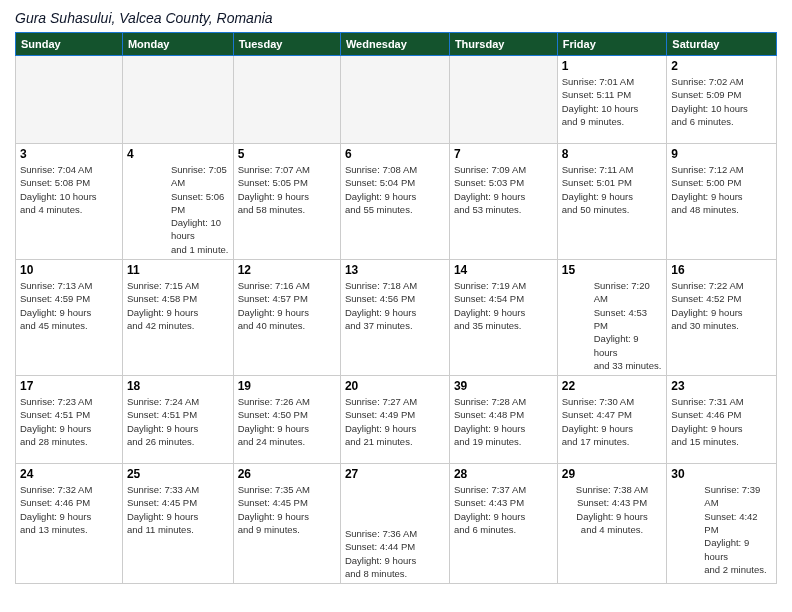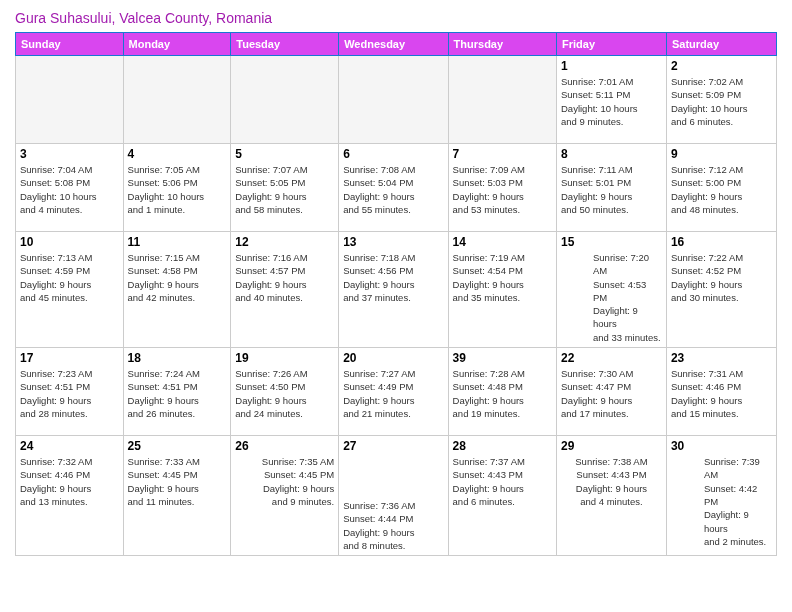--- a/index.html
+++ b/index.html
@@ -41,29 +41,30 @@
     .title-area {
       text-align: right;
     }
     .month-title {
       font-size: 32px;
       font-weight: bold;
       color: #1a1a1a;
     }
     .subtitle {
       font-size: 14px;
-      color: #a21caf;
+      color: #0f172a;
+      font-style: italic;
     }
     .calendar {
       width: 100%;
       border-collapse: collapse;
       font-size: 10px;
     }
     .calendar th {
-      background: #d946ef;
+      background: #14532d;
       color: #fff;
       text-align: left;
       padding: 5px 5px;
       font-size: 11px;
       font-weight: bold;
       border: 1px solid #1976d2;
     }
     .calendar td {
       border: 1px solid #ccc;
       vertical-align: top;
@@ -133,21 +134,21 @@
         <tr>
           <td>
             <div class="day-number">3</div>
             <div class="day-info" style="white-space: pre-line;">Sunrise: 7:04 AM
 Sunset: 5:08 PM
 Daylight: 10 hours
 and 4 minutes.</div>
           </td>
           <td>
             <div class="day-number">4</div>
-            <div class="day-info" style="white-space: pre-line;">Sunrise: 7:05 AM
+            <div class="day-info" style="white-space: pre-line; margin-left: 44px;">Sunrise: 7:05 AM
 Sunset: 5:06 PM
 Daylight: 10 hours
 and 1 minute.</div>
           </td>
           <td>
             <div class="day-number">5</div>
             <div class="day-info" style="white-space: pre-line;">Sunrise: 7:07 AM
 Sunset: 5:05 PM
 Daylight: 9 hours
 and 58 minutes.</div>
@@ -293,21 +294,21 @@
           </td>
           <td>
             <div class="day-number">25</div>
             <div class="day-info" style="white-space: pre-line;">Sunrise: 7:33 AM
 Sunset: 4:45 PM
 Daylight: 9 hours
 and 11 minutes.</div>
           </td>
           <td>
             <div class="day-number">26</div>
-            <div class="day-info" style="white-space: pre-line; text-align: right;">Sunrise: 7:35 AM
+            <div class="day-info" style="white-space: pre-line;">Sunrise: 7:35 AM
 Sunset: 4:45 PM
 Daylight: 9 hours
 and 9 minutes.</div>
           </td>
           <td>
             <div class="day-number">27</div>
             <div class="day-info" style="white-space: pre-line; margin-top: 46px;">Sunrise: 7:36 AM
 Sunset: 4:44 PM
 Daylight: 9 hours
 and 8 minutes.</div>

